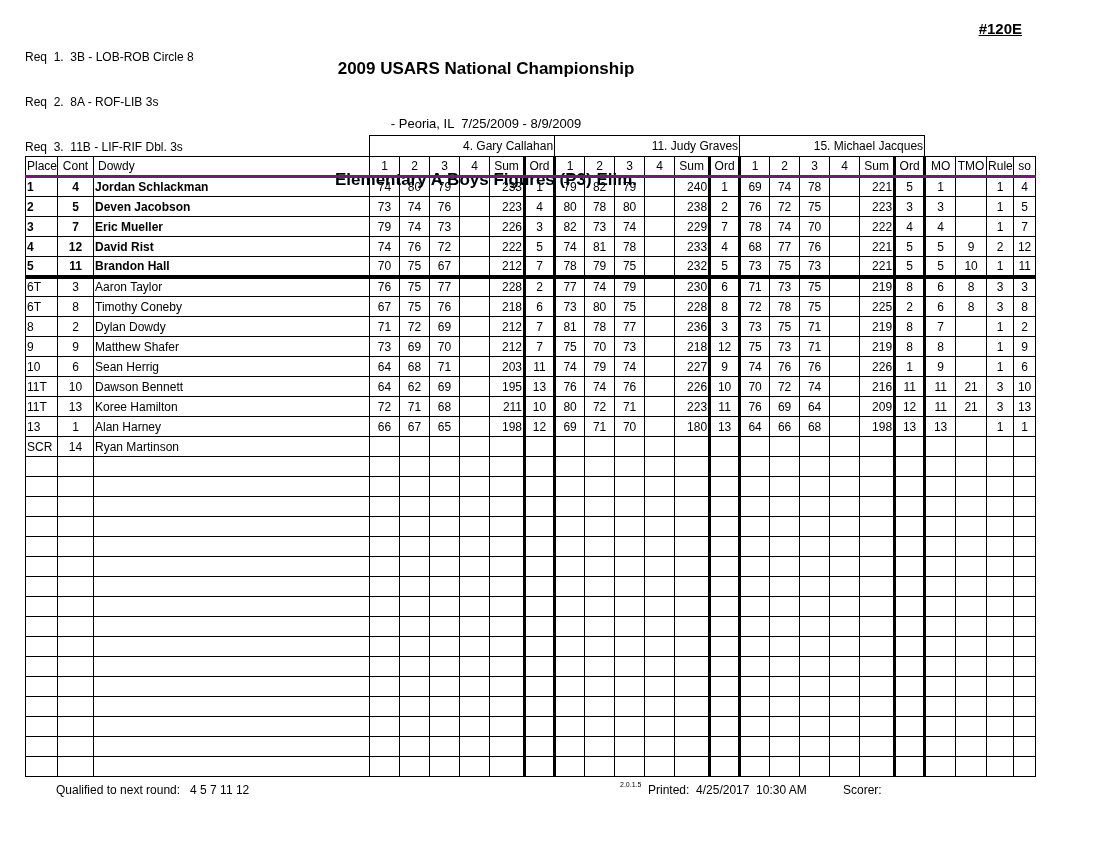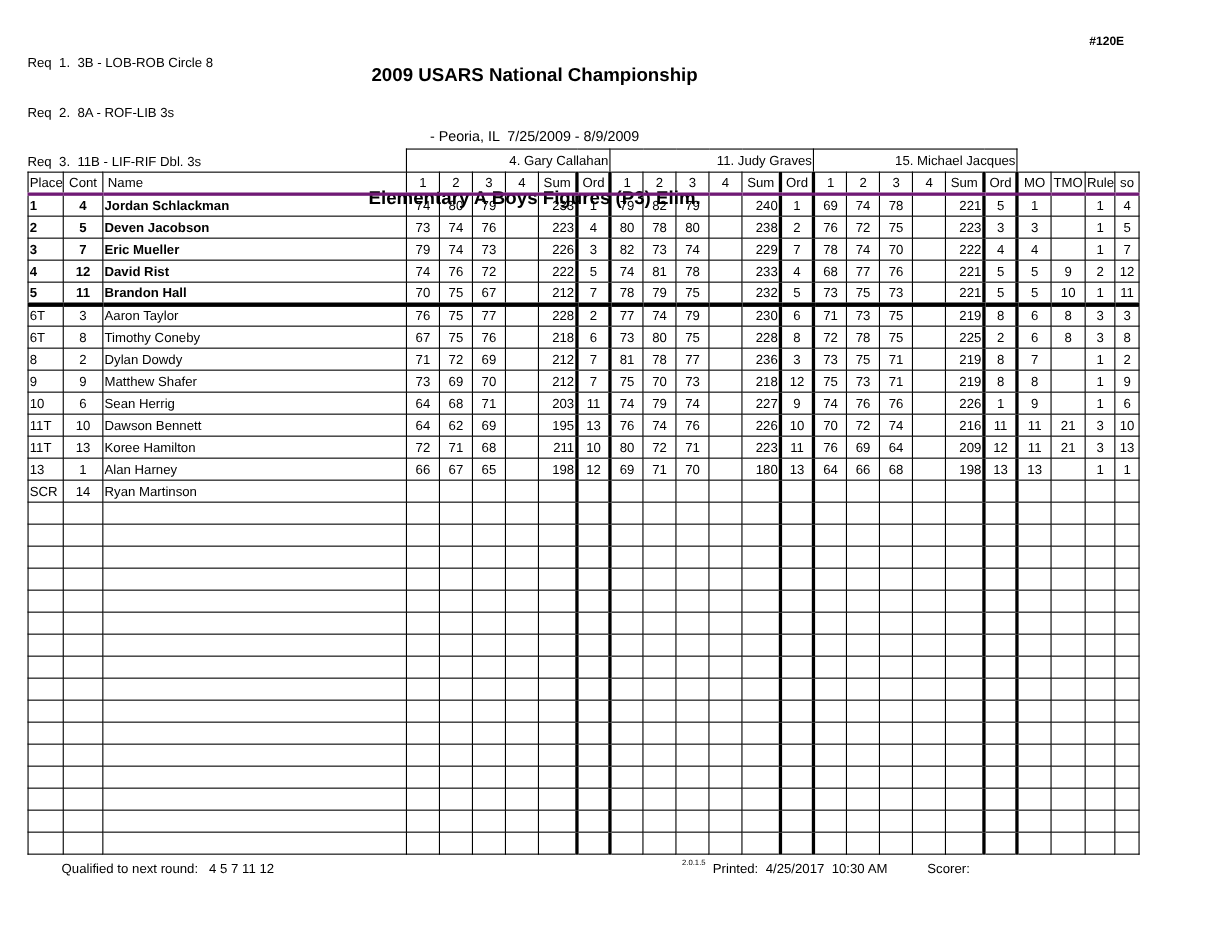--- a/index.html
+++ b/index.html
@@ -7,21 +7,21 @@
   .page {
     position:relative; width:1100px; height:850px; background:#ffffff;
     font-family:"Liberation Sans", sans-serif; color:#000;
   }
   .req-block { position:absolute; left:25px; top:20px; font-size:12px; line-height:15px; white-space:pre; }
   .title-block { position:absolute; left:0; top:22px; width:972px; text-align:center; white-space:pre; }
   .title   { font-size:17px; font-weight:bold; line-height:21px; }
   .subtitle{ font-size:13px; line-height:18px; }
   .event   { font-size:17px; font-weight:bold; line-height:22px; }
   .report  { font-size:15px; line-height:20px; }
-  .event-number { position:absolute; right:78px; top:32px; font-size:11px; font-weight:bold; }
+  .event-number { position:absolute; right:78px; top:20px; font-size:15px; font-weight:bold;text-decoration:underline; }
 
   table.results { position:absolute; left:25px; top:135px; width:1010px;
     border-collapse:collapse; table-layout:fixed; }
   .results td, .results th {
     border:1px solid #000; height:20px; padding:0 1px;
     font-size:12px; font-weight:normal; overflow:hidden; white-space:nowrap;
     line-height:14px; vertical-align:middle;
   }
   .results tr.judges td.nb { border:none; }
   .results tr.judges th.judge { text-align:right; padding-left:4px; height:21px; }
@@ -94,21 +94,21 @@
       <tr class="judges" id="judge-row">
           <td class="nb" colspan="3"></td>
           <th class="judge" colspan="6">4.  Gary Callahan</th>
           <th class="judge" colspan="6">11.  Judy Graves</th>
           <th class="judge" colspan="6">15.  Michael Jacques</th>
           <td class="nb" colspan="4"></td>
         </tr>
       <tr class="colhead" id="colhead-row">
           <th class="c-place">Place</th>
           <th class="c-cont">Cont</th>
-          <th class="c-name">Name</th>
+          <th class="c-name">Dowdy</th>
           <th>1</th>
           <th>2</th>
           <th>3</th>
           <th>4</th>
           <th class="sum-h">Sum</th>
           <th class="ord">Ord</th>
           <th>1</th>
           <th>2</th>
           <th>3</th>
           <th>4</th>

